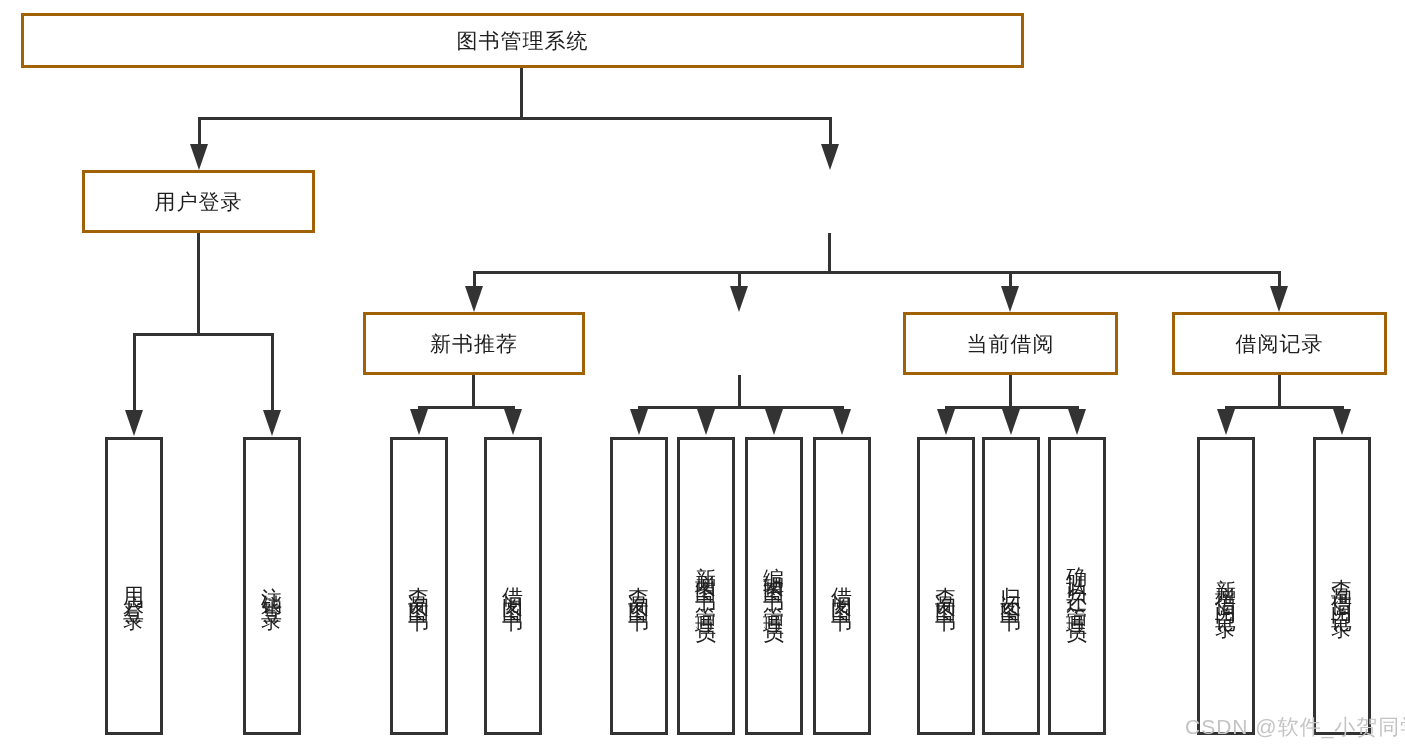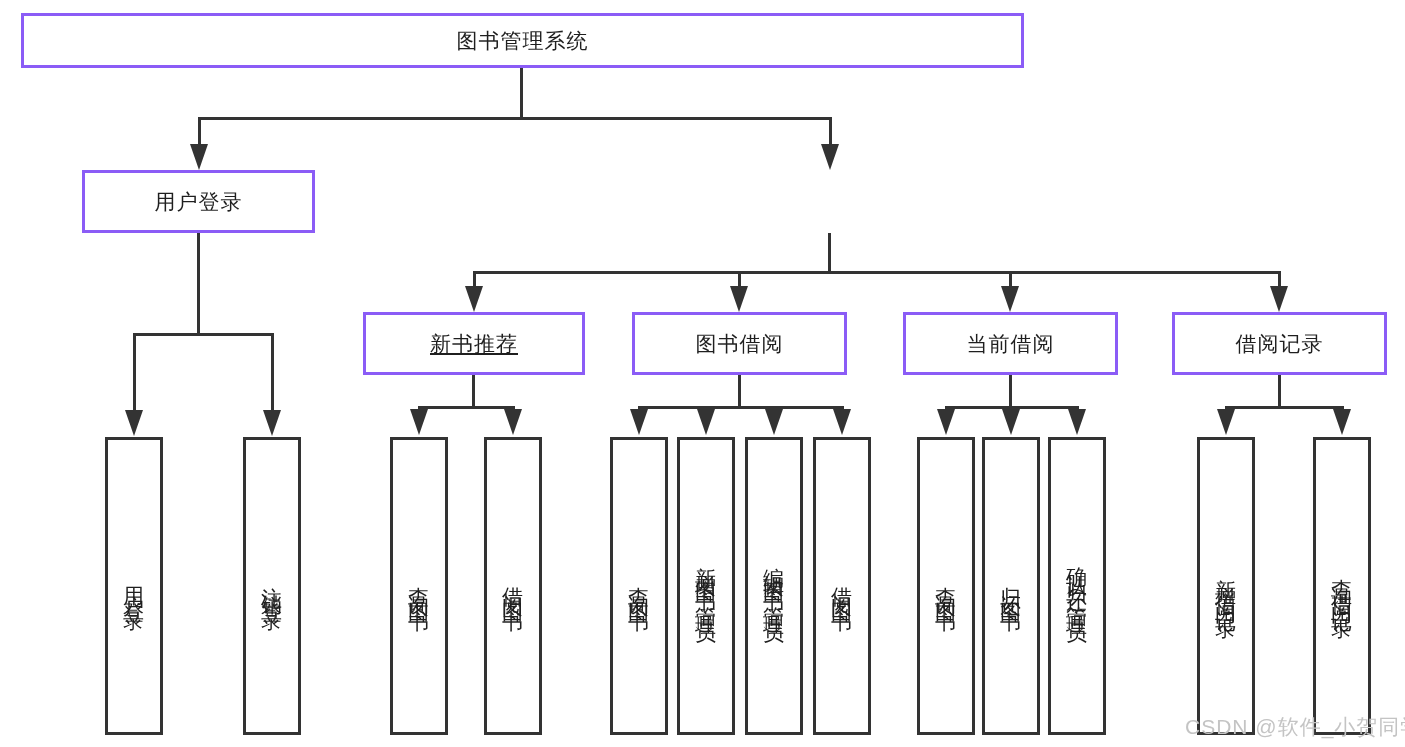--- a/index.html
+++ b/index.html
@@ -12,21 +12,21 @@
     position: relative;
     width: 1405px;
     height: 747px;
     background: #ffffff;
     overflow: hidden;
   }
   .box {
     position: absolute;
     box-sizing: border-box;
     background: #ffffff;
-    border: 3px solid #8b5cf6;
+    border: 3px solid #a16207;
     display: flex;
     align-items: center;
     justify-content: center;
     font-size: 21px;
     color: #1f1f1f;
     letter-spacing: 1px;
     white-space: nowrap;
   }
   .vbox {
     position: absolute;
@@ -98,22 +98,21 @@
   <div class="hline" style="left:473px; top:271px; width:808px; height:3px;"></div>
   <div class="vline" style="left:473px; top:271px; width:3px; height:17px;"></div>
   <div class="arrow" style="left:465px; top:286px;"></div>
   <div class="vline" style="left:738px; top:271px; width:3px; height:17px;"></div>
   <div class="arrow" style="left:730px; top:286px;"></div>
   <div class="vline" style="left:1009px; top:271px; width:3px; height:17px;"></div>
   <div class="arrow" style="left:1001px; top:286px;"></div>
   <div class="vline" style="left:1278px; top:271px; width:3px; height:17px;"></div>
   <div class="arrow" style="left:1270px; top:286px;"></div>
 
-  <div class="box" style="left:363px; top:312px; width:222px; height:63px;text-decoration:underline;">新书推荐</div>
-  <div class="box" style="left:632px; top:312px; width:215px; height:63px;">图书借阅</div>
+  <div class="box" style="left:363px; top:312px; width:222px; height:63px;">新书推荐</div>
   <div class="box" style="left:903px; top:312px; width:215px; height:63px;">当前借阅</div>
   <div class="box" style="left:1172px; top:312px; width:215px; height:63px;">借阅记录</div>
 
   <div class="vline" style="left:472px; top:375px; width:3px; height:33px;"></div>
   <div class="hline" style="left:418px; top:406px; width:97px; height:3px;"></div>
   <div class="arrow" style="left:410px; top:409px;"></div>
   <div class="arrow" style="left:504px; top:409px;"></div>
 
   <div class="vline" style="left:738px; top:375px; width:3px; height:33px;"></div>
   <div class="hline" style="left:638px; top:406px; width:206px; height:3px;"></div>

